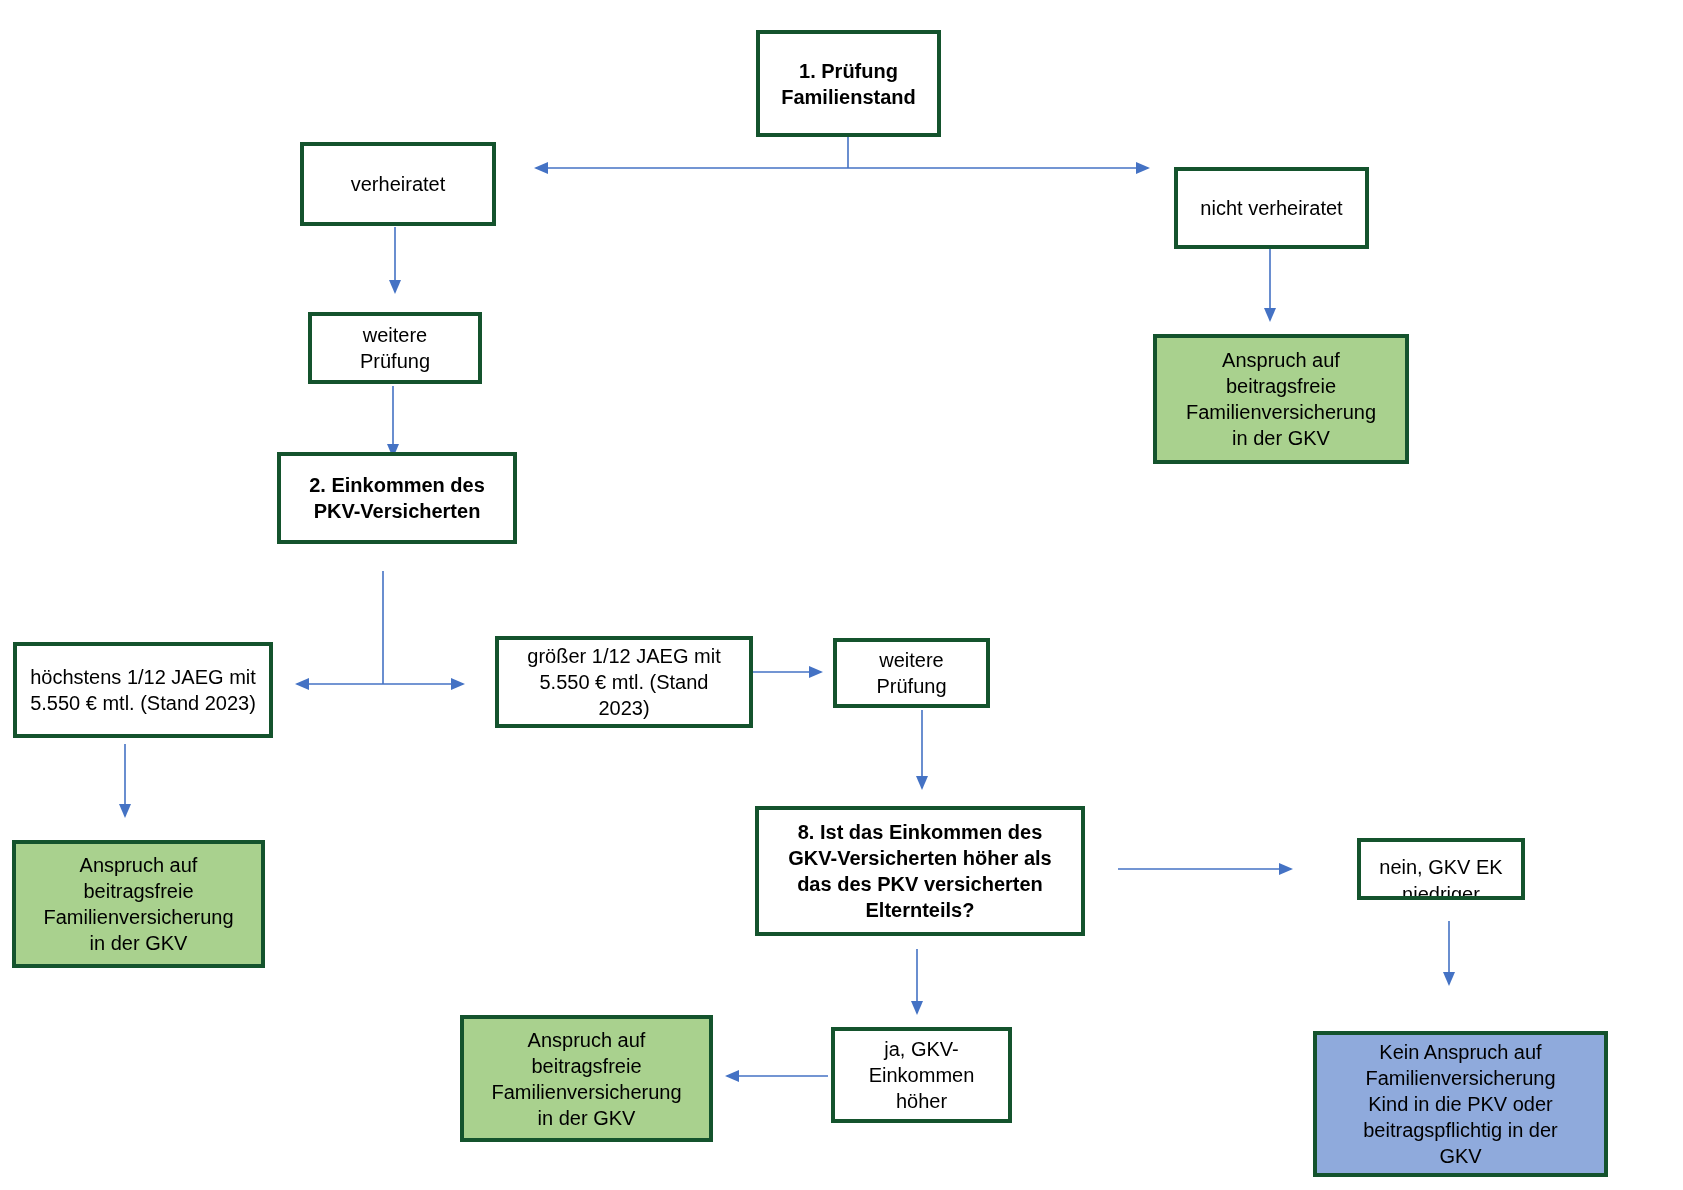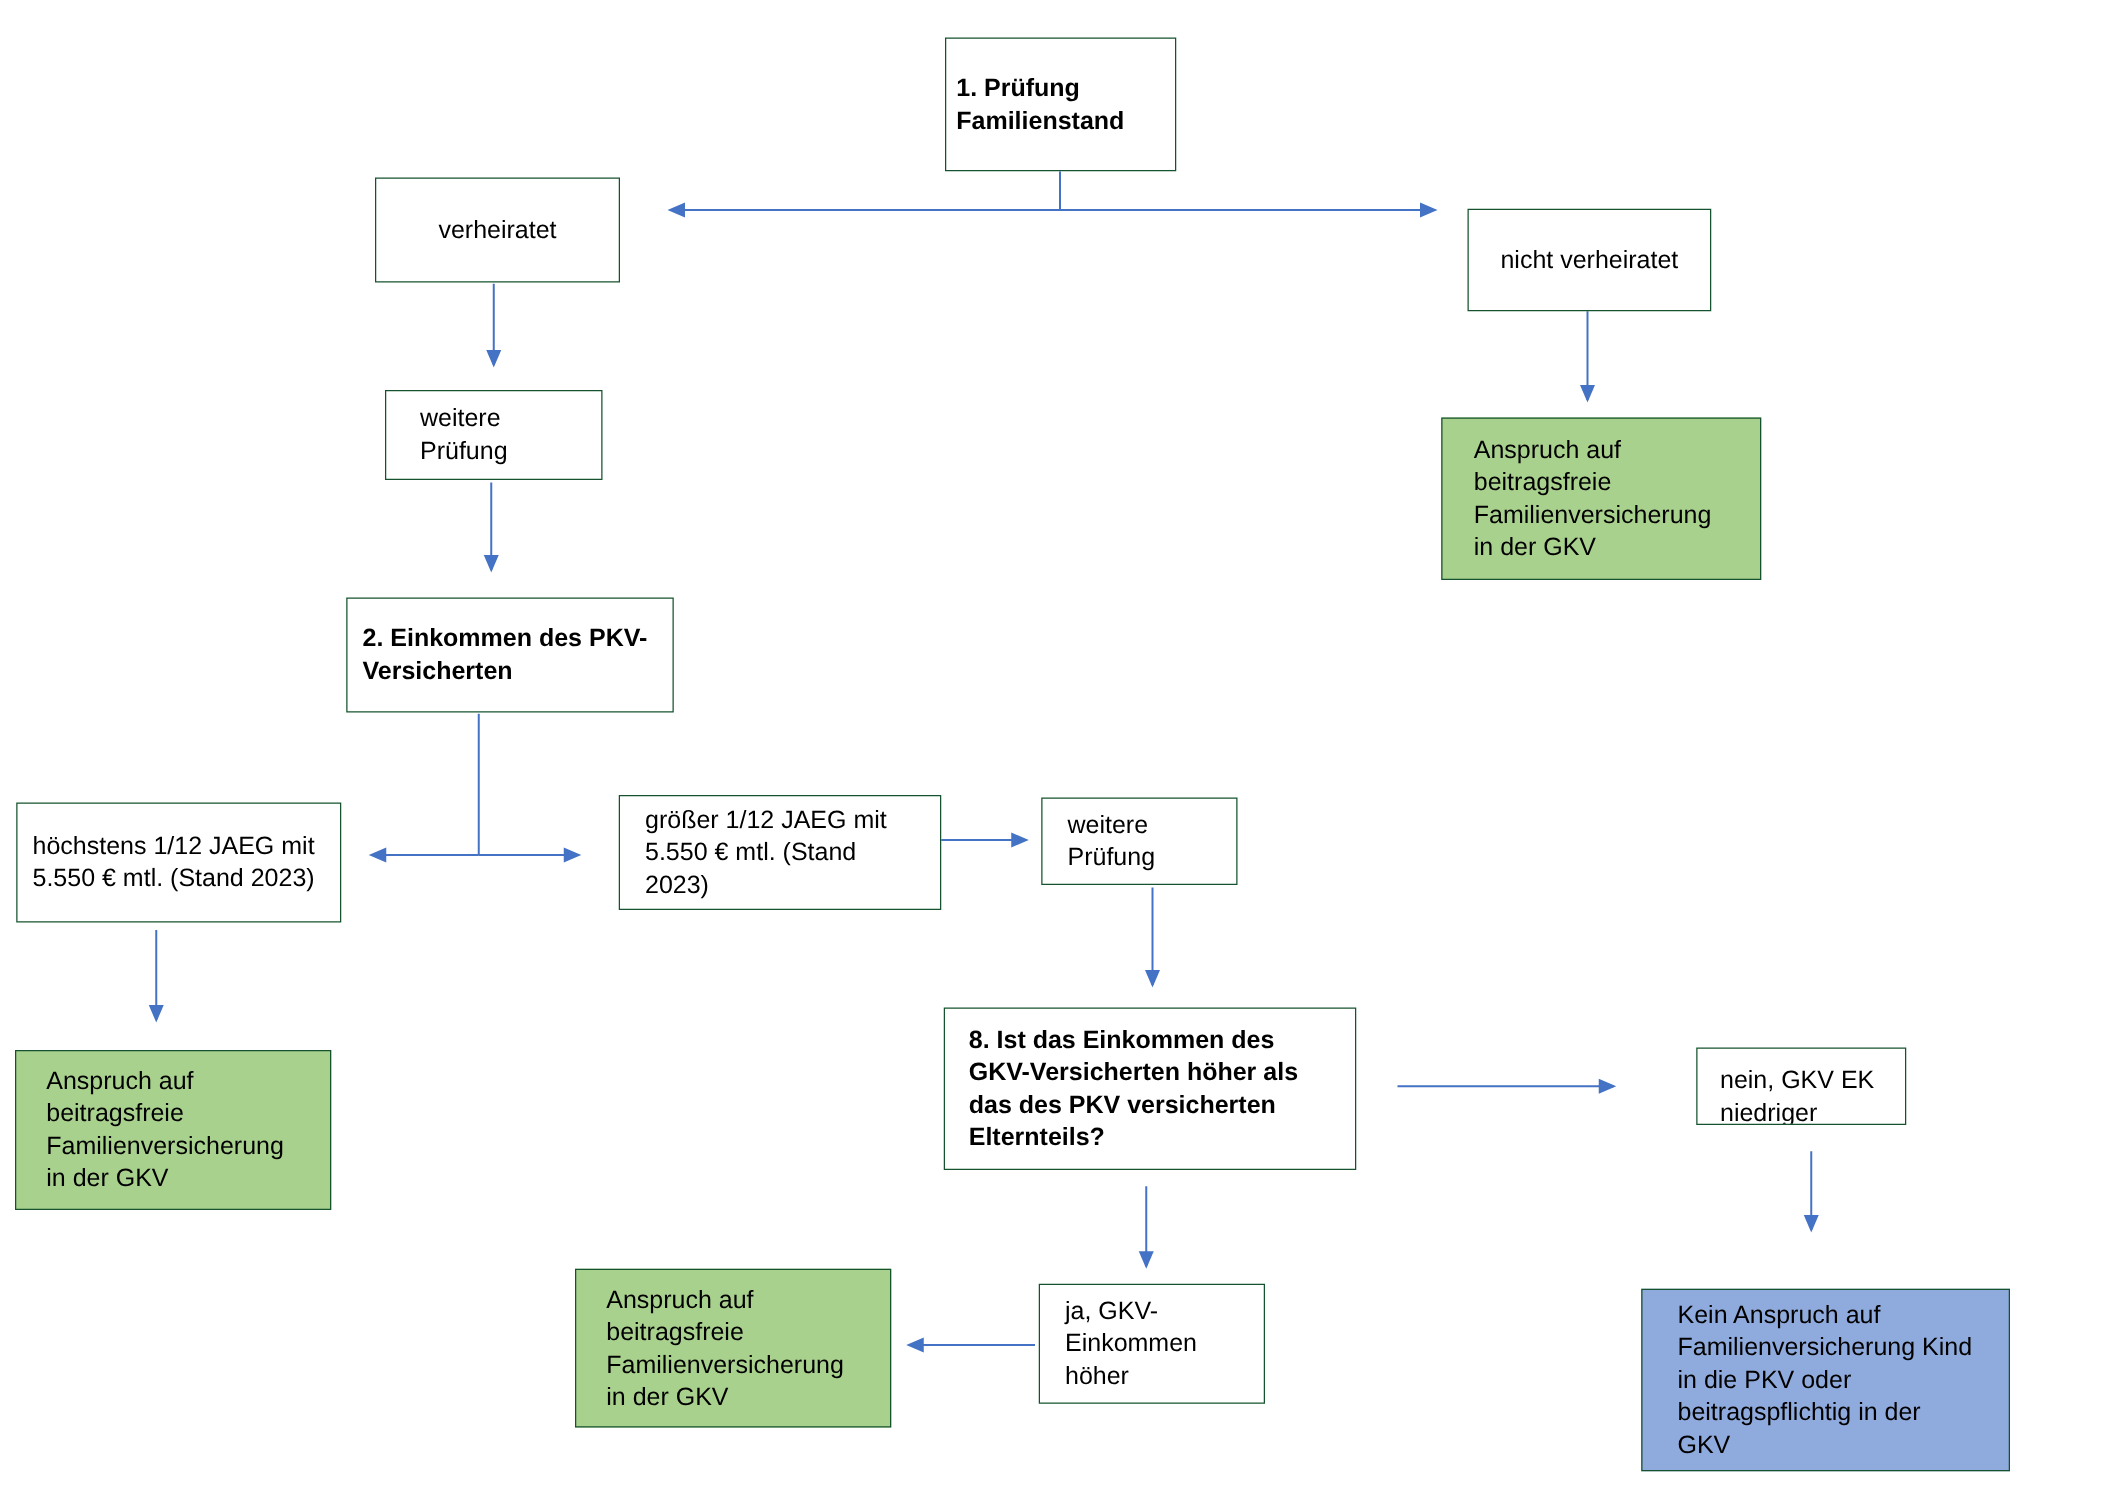--- a/index.html
+++ b/index.html
@@ -7,25 +7,26 @@
     position:relative;
     width:1683px;height:1190px;
     background:#ffffff;
     font-family:"Liberation Sans","DejaVu Sans",sans-serif;
     color:#000;
     overflow:hidden;
   }
   .node{
     position:absolute;
     box-sizing:border-box;
-    border:1px solid #14532d;
+    border:4px solid #14532d;
     background:#fff;
     display:flex;
     align-items:center;
     justify-content:center;
+    text-align:center;
     font-size:20px;
     line-height:26px;
   }
   .bold{font-weight:bold;}
   .green{background:var(--green,#a9d18e);}
   .blue{background:var(--blue,#8faadc);}
   .clip{display:block;overflow:hidden;line-height:27px;padding-top:12px;}
   svg.connectors{position:absolute;left:0;top:0;pointer-events:none;}
   .conn{stroke:var(--arrow,#4472c4);stroke-width:1.6;fill:none;}
   .ah{fill:var(--arrow,#4472c4);}
@@ -62,21 +63,21 @@
   <div class="node bold" style="left:756px;top:30px;width:185px;height:107px;padding:0 8px;">1. Prüfung Familienstand</div>
 
   <div class="node" style="left:300px;top:142px;width:196px;height:84px;">verheiratet</div>
 
   <div class="node" style="left:1174px;top:143px;width:195px;height:82px;margin-top:24px;">nicht verheiratet</div>
 
   <div class="node" style="left:308px;top:312px;width:174px;height:72px;padding:0 27px;">weitere Prüfung</div>
 
   <div class="node green" style="left:1153px;top:334px;width:256px;height:130px;padding:0 25px;">Anspruch auf beitragsfreie Familienversicherung in der GKV</div>
 
-  <div class="node bold" style="left:277px;top:478px;width:262px;height:92px;padding:16px 12px;">2. Einkommen des PKV-Versicherten</div>
+  <div class="node bold" style="left:277px;top:452px;width:240px;height:92px;padding:16px 12px;">2. Einkommen des PKV-Versicherten</div>
 
   <div class="node" style="left:13px;top:642px;width:260px;height:96px;padding:0 12px;">höchstens 1/12 JAEG mit 5.550 € mtl. (Stand 2023)</div>
 
   <div class="node" style="left:483px;top:636px;width:258px;height:92px;padding:0 20px;margin-left:12px;">größer 1/12 JAEG mit 5.550 € mtl. (Stand 2023)</div>
 
   <div class="node" style="left:833px;top:638px;width:157px;height:70px;padding:0 20px;">weitere Prüfung</div>
 
   <div class="node green" style="left:12px;top:840px;width:253px;height:128px;padding:0 24px;">Anspruch auf beitragsfreie Familienversicherung in der GKV</div>
 
   <div class="node bold" style="left:755px;top:806px;width:330px;height:130px;padding:0 19px;">8. Ist das Einkommen des GKV-Versicherten höher als das des PKV versicherten Elternteils?</div>

